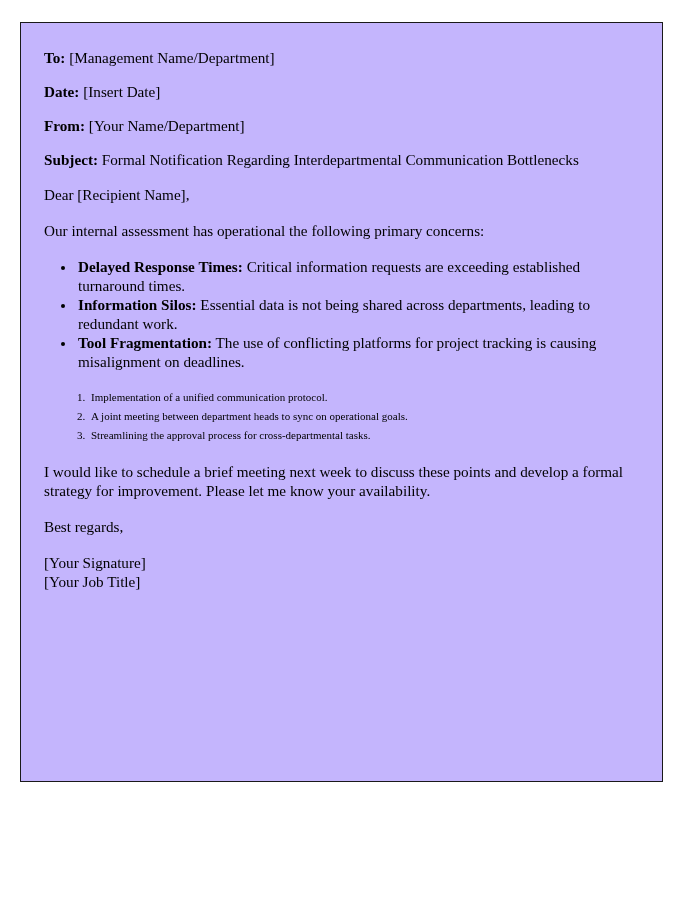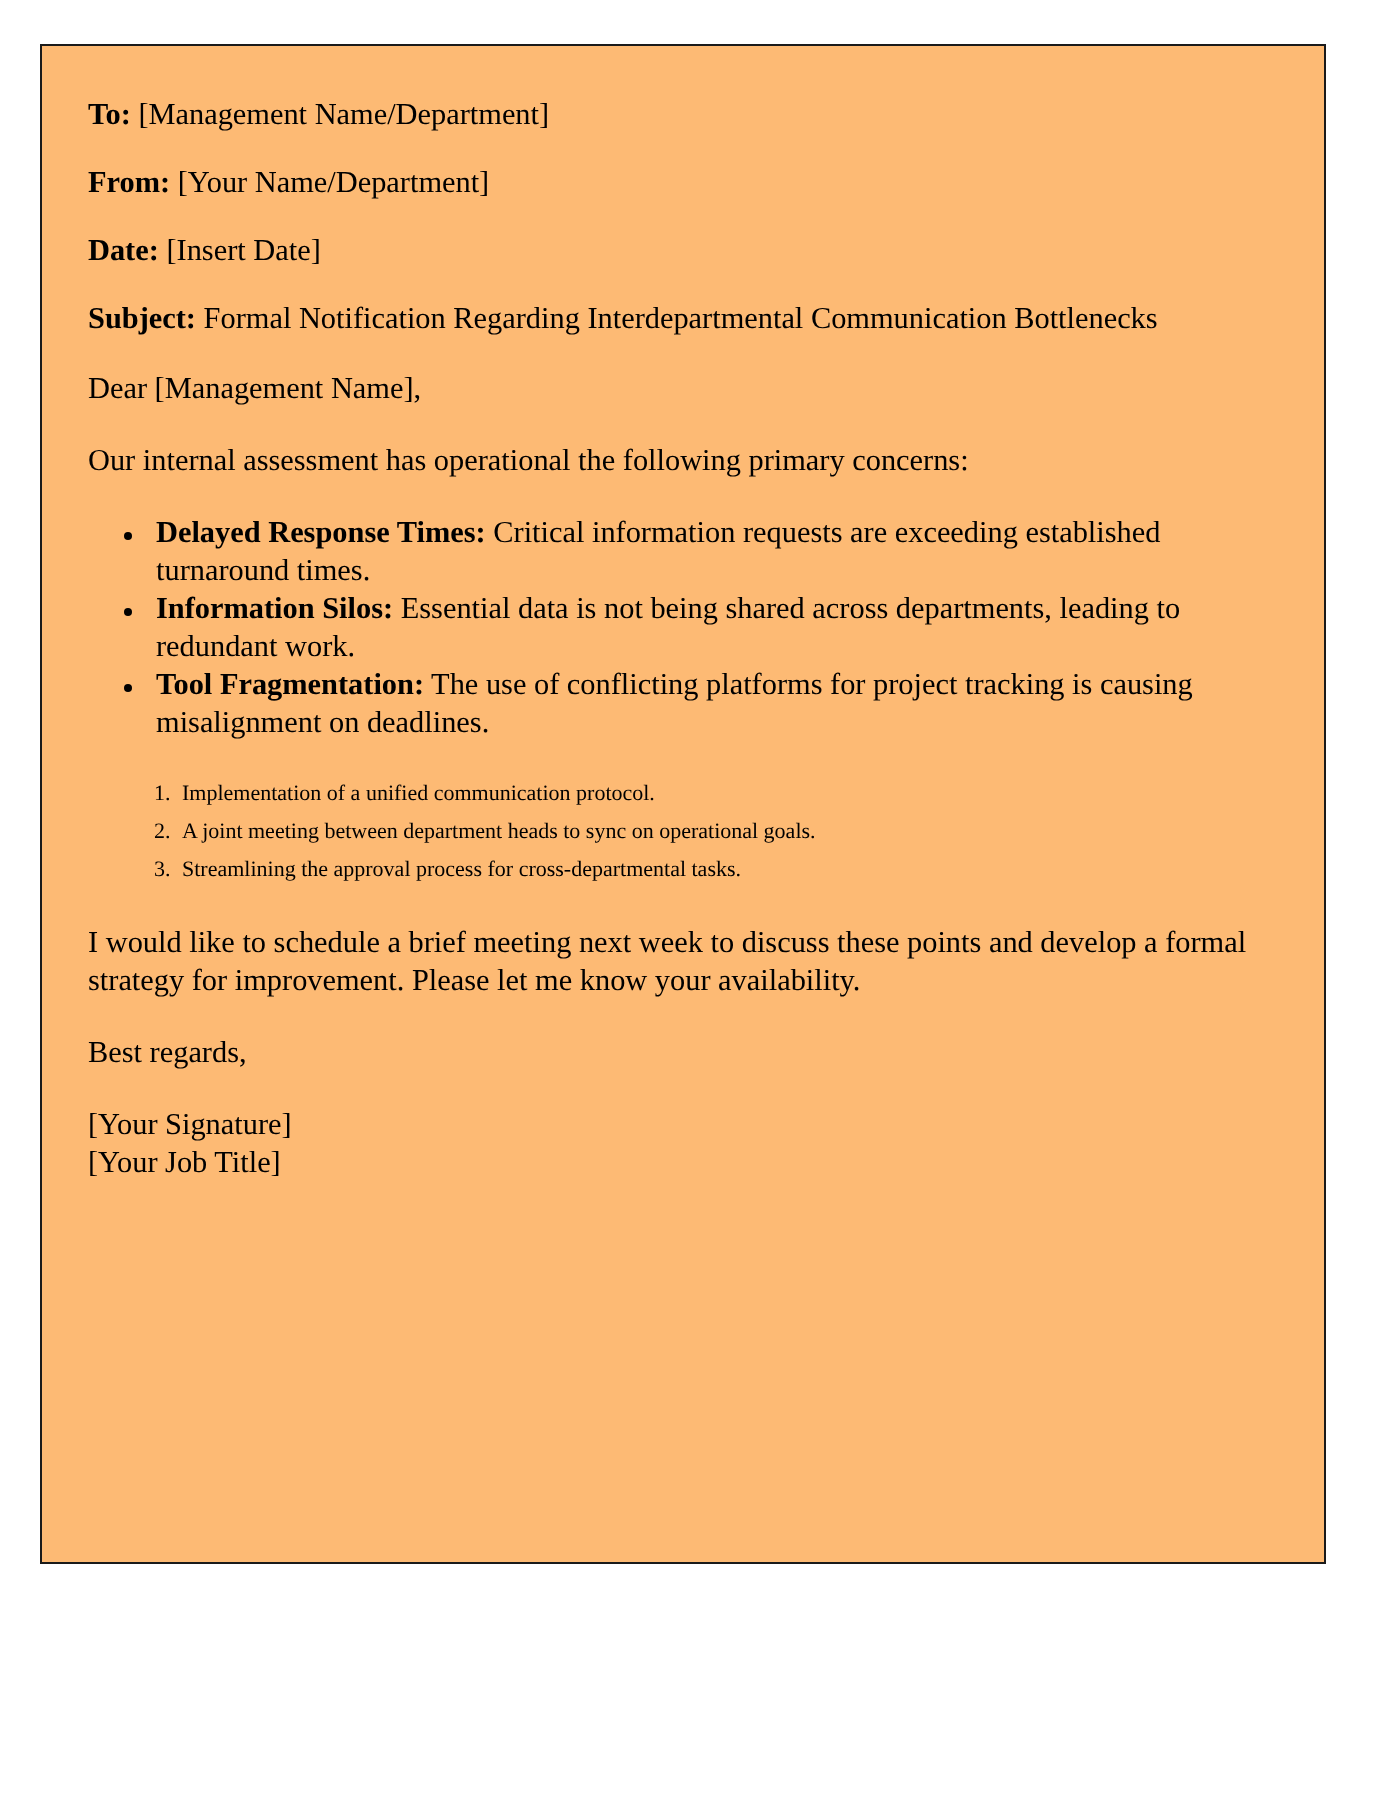--- a/index.html
+++ b/index.html
@@ -16,21 +16,21 @@
   }
 
   #letter-frame {
     position: absolute;
     left: 20px;
     top: 22px;
     width: 643px;
     height: 760px;
     border: 1px solid #1a1a1a;
     box-sizing: border-box;
-    background: #fdba74;
+    background: #c4b5fd;
   }
 
   #letter-body {
     padding: 26px 22px 0 23px;
     box-sizing: border-box;
   }
 
   .field-line {
     font-size: 15.2px;
     line-height: 18px;
@@ -101,35 +101,35 @@
 
 <div id="letter-frame">
   <div id="letter-body">
 
     <p class="field-line">
       <span class="field-label">To:</span>
       <span class="field-value">[Management Name/Department]</span>
     </p>
 
     <p class="field-line">
-      <span class="field-label">From:</span>
-      <span class="field-value">[Your Name/Department]</span>
+      <span class="field-label">Date:</span>
+      <span class="field-value">[Insert Date]</span>
     </p>
 
     <p class="field-line">
-      <span class="field-label">Date:</span>
-      <span class="field-value">[Insert Date]</span>
+      <span class="field-label">From:</span>
+      <span class="field-value">[Your Name/Department]</span>
     </p>
 
     <p class="field-line">
       <span class="field-label">Subject:</span>
       <span class="field-value">Formal Notification Regarding Interdepartmental Communication Bottlenecks</span>
     </p>
 
-    <p class="para salutation">Dear [Management Name],</p>
+    <p class="para salutation">Dear [Recipient Name],</p>
 
 
     <p class="para">Our internal assessment has operational the following primary concerns:</p>
 
     <ul class="concern-list">
       <li>
         <span class="bullet-lead">Delayed Response Times:</span><span class="bullet-text"> Critical information requests are exceeding established turnaround times.</span>
       </li>
       <li>
         <span class="bullet-lead">Information Silos:</span><span class="bullet-text"> Essential data is not being shared across departments, leading to redundant work.</span>

